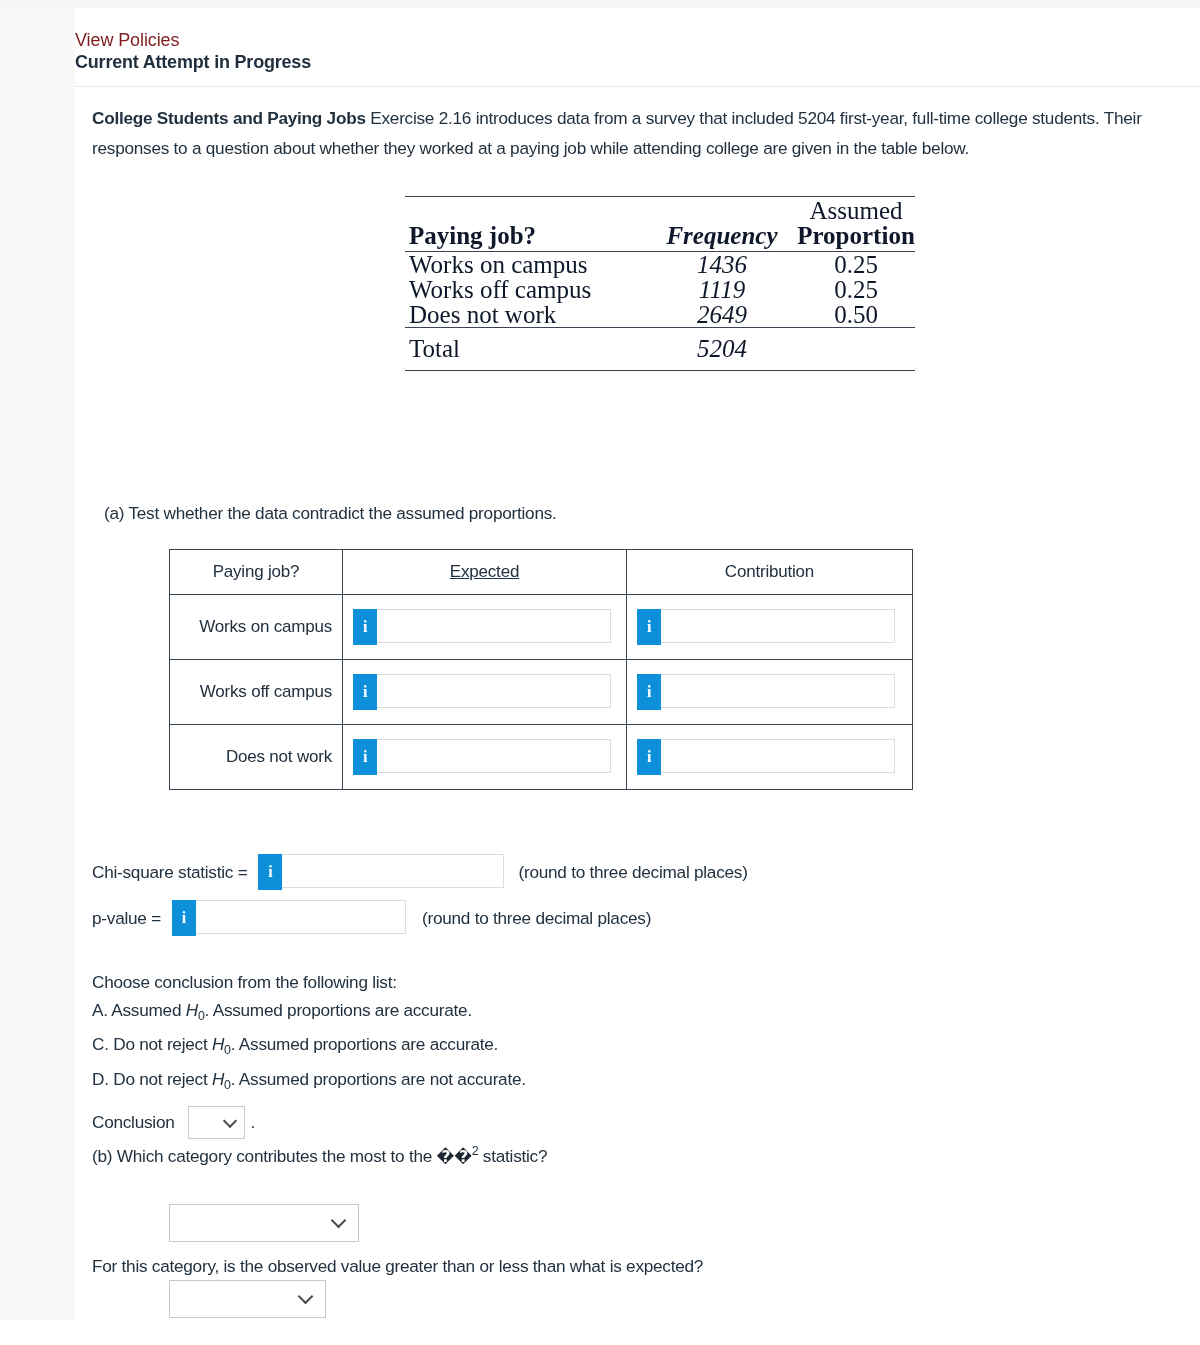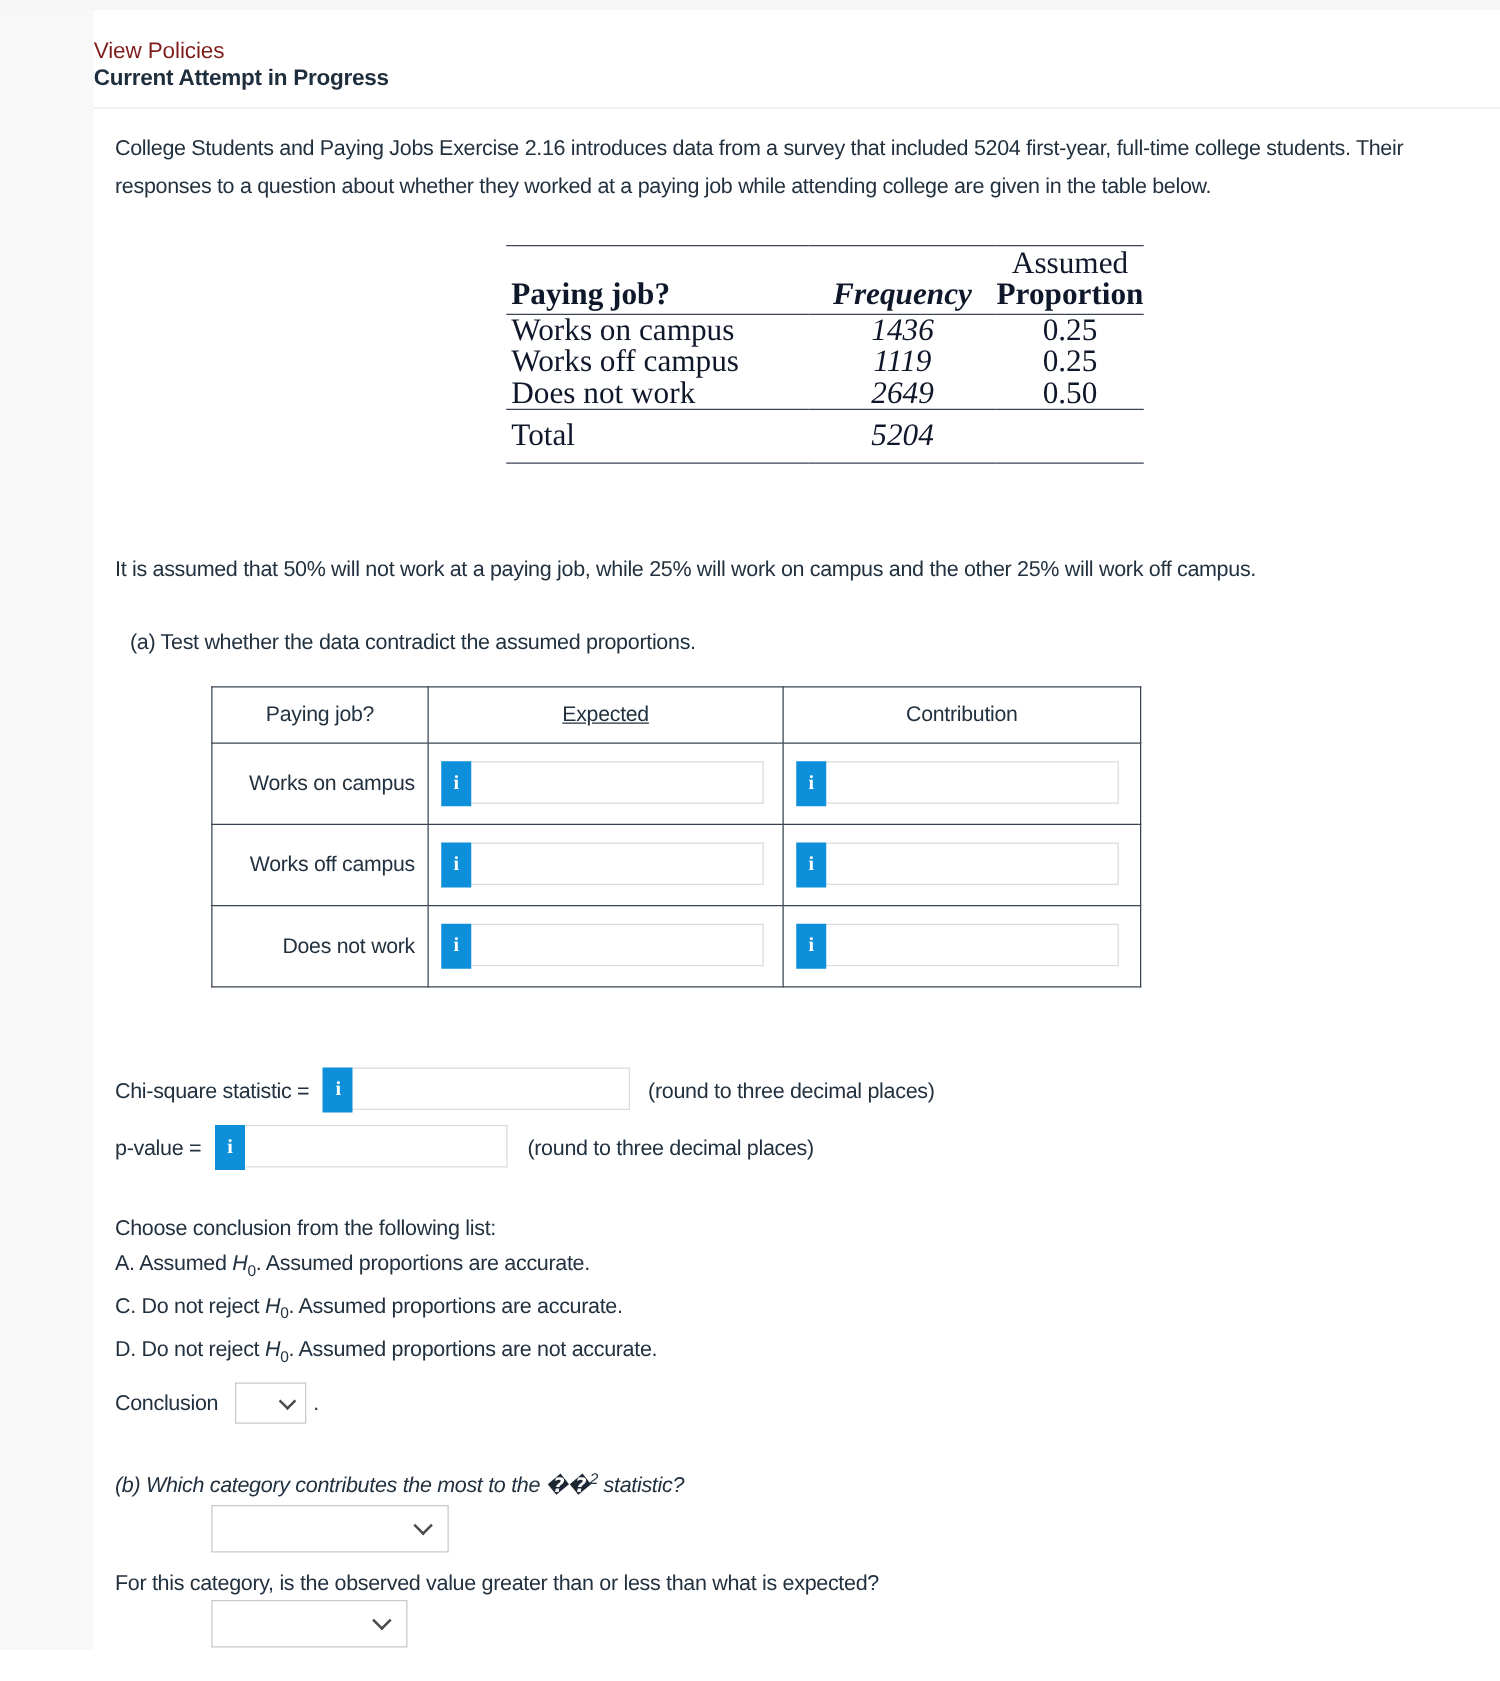--- a/index.html
+++ b/index.html
@@ -60,21 +60,21 @@
     position: absolute;
     font-size: 17.2px;
     line-height: 30px;
     color: #22313f;
     letter-spacing: -0.25px;
   }
   .intro {
     left: 17px; top: 95px;
     width: 1093px;
   }
-  .intro b { font-weight: normal; text-align: center; }
+  .intro b { font-weight: bold; text-align: center; }
 
   
   .stat-table {
     position: absolute;
     left: 330px; top: 188px;
     width: 510px;
     font-family: "Liberation Serif", serif;
     font-size: 25px;
     color: #0f172a;
     border-collapse: collapse;
@@ -225,24 +225,23 @@
     border-bottom: 2px solid #4a4a4a;
     transform: rotate(45deg);
     right: 14px; top: 50%;
     margin-top: -8px;
   }
   .sel-concl { width: 57px; height: 33px; margin-left: 13px; }
   .sel-concl::after { right: 9px; margin-top: -7px; width: 8px; height: 8px; }
 
   .part-b {
     position: absolute;
-    left: 17px; top: 1168px;
-    font-size: 17.2px;
-    letter-spacing: -0.25px;
-    font-style: italic;
+    left: 17px; top: 1136px;
+    font-size: 17.2px;
+    letter-spacing: -0.25px;
   }
   .repl {
     font-family: "DejaVu Sans", sans-serif;
     color: #1c2733;
     font-size: 16px;
   }
   .sup2 { font-size: 0.72em; vertical-align: super; }
 
   .sel-b1 {
     position: absolute;
@@ -309,21 +308,20 @@
         <td class="c-prop hr-bottom">0.50</td>
       </tr>
       <tr class="total-row">
         <td class="c-label hr-bottom">Total</td>
         <td class="c-freq hr-bottom">5204</td>
         <td class="c-prop hr-bottom"></td>
       </tr>
     </tbody>
   </table>
 
-  <div class="prose assumed-line">It is assumed that 50% will not work at a paying job, while 25% will work on campus and the other 25% will work off campus.</div>
 
   <div class="prose part-a-line">(a) Test whether the data contradict the assumed proportions.</div>
 
   <table class="ans-table">
     <thead>
       <tr>
         <th class="col-cat">Paying job?</th>
         <th class="col-exp">Expected</th>
         <th class="col-contr">Contribution</th>
       </tr>

